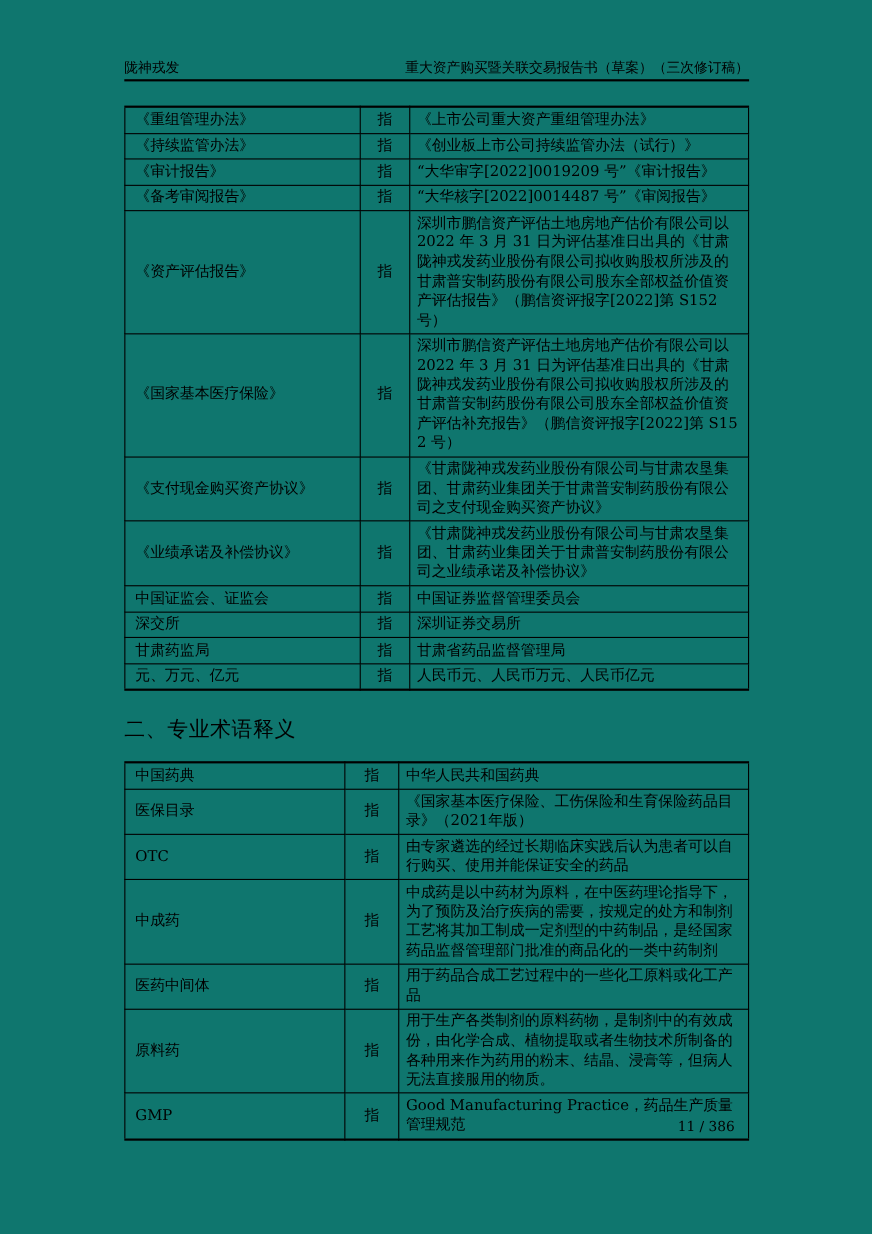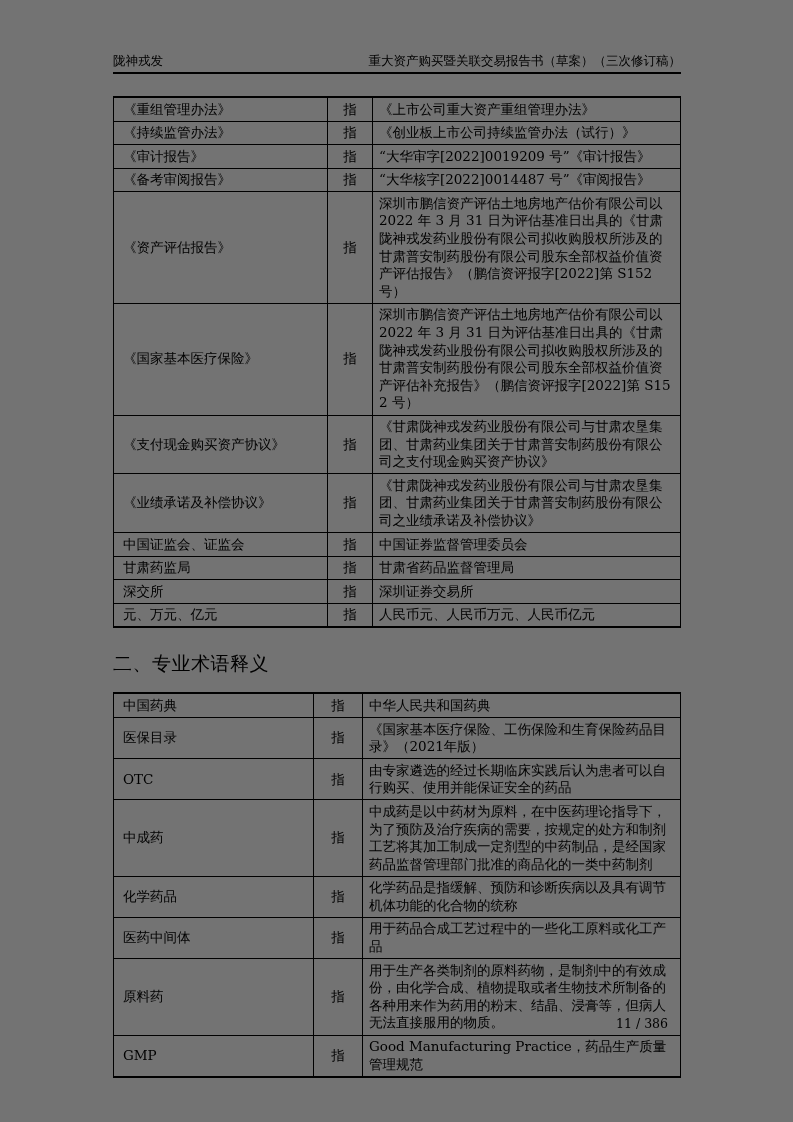--- a/index.html
+++ b/index.html
@@ -1,20 +1,20 @@
 <!DOCTYPE html>
 <html><head>
 <meta charset="utf-8">
 <style>
   html, body { margin: 0; padding: 0; background: #ffffff; }
   .page {
     position: relative;
     width: 793px;
     height: 1122px;
-    background: #737373;
+    background: #0f766e;
     color: #000000;
     font-family: "DejaVu Serif", "Liberation Serif", serif;
     overflow: hidden;
   }
   .page-header {
     position: absolute;
     top: 53px;
     left: 113px;
     width: 568px;
     display: flex;
@@ -137,29 +137,29 @@
             <td class="def">《甘肃陇神戎发药业股份有限公司与甘肃农垦集团、甘肃药业集团关于甘肃普安制药股份有限公司之业绩承诺及补偿协议》</td>
           </tr>
 
           <tr>
             <td class="term">中国证监会、证监会</td>
             <td class="zhi">指</td>
             <td class="def">中国证券监督管理委员会</td>
           </tr>
 
           <tr>
+            <td class="term">深交所</td>
+            <td class="zhi">指</td>
+            <td class="def">深圳证券交易所</td>
+          </tr>
+
+          <tr>
             <td class="term">甘肃药监局</td>
             <td class="zhi">指</td>
             <td class="def">甘肃省药品监督管理局</td>
-          </tr>
-
-          <tr>
-            <td class="term">深交所</td>
-            <td class="zhi">指</td>
-            <td class="def">深圳证券交易所</td>
           </tr>
 
           <tr>
             <td class="term">元、万元、亿元</td>
             <td class="zhi">指</td>
             <td class="def">人民币元、人民币万元、人民币亿元</td>
           </tr>
         </tbody>
     </table>
 
@@ -190,25 +190,20 @@
             <td class="zhi">指</td>
             <td class="def">由专家遴选的经过长期临床实践后认为患者可以自行购买、使用并能保证安全的药品</td>
           </tr>
 
           <tr>
             <td class="term">中成药</td>
             <td class="zhi">指</td>
             <td class="def">中成药是以中药材为原料，在中医药理论指导下，为了预防及治疗疾病的需要，按规定的处方和制剂工艺将其加工制成一定剂型的中药制品，是经国家药品监督管理部门批准的商品化的一类中药制剂</td>
           </tr>
 
-          <tr>
-            <td class="term">化学药品</td>
-            <td class="zhi">指</td>
-            <td class="def">化学药品是指缓解、预防和诊断疾病以及具有调节机体功能的化合物的统称</td>
-          </tr>
 
           <tr>
             <td class="term">医药中间体</td>
             <td class="zhi">指</td>
             <td class="def">用于药品合成工艺过程中的一些化工原料或化工产品</td>
           </tr>
 
           <tr>
             <td class="term">原料药</td>
             <td class="zhi">指</td>

